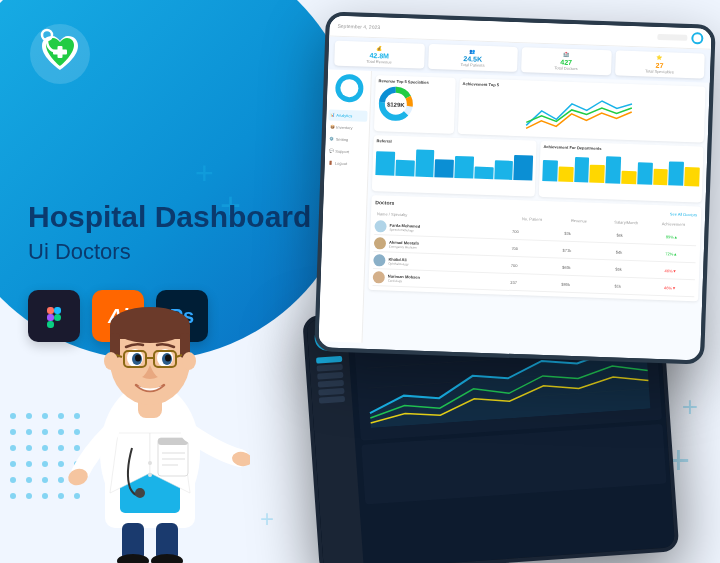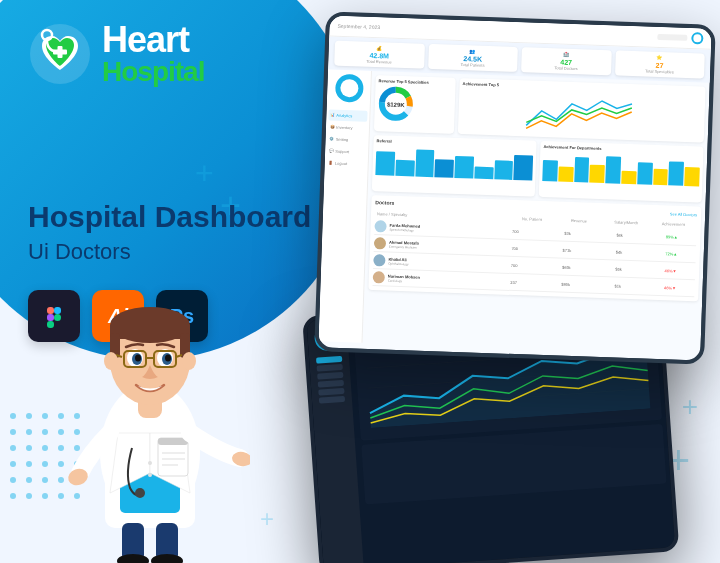--- a/index.html
+++ b/index.html
@@ -452,24 +452,20 @@
 
     <path d="M32 44 C32 44 18 33 18 23 C18 19 21 16 25 16 C27.5 16 29.5 17.5 32 20 C34.5 17.5 36.5 16 39 16 C43 16 46 19 46 23 C46 33 32 44 32 44Z" fill="#22cc44"></path>
 
     <rect x="29.5" y="24" width="5" height="12" rx="1" fill="white"></rect>
     <rect x="25" y="27.5" width="14" height="5" rx="1" fill="white"></rect>
 
     <circle cx="19" cy="13" r="5" fill="none" stroke="white" stroke-width="2.5"></circle>
     <path d="M19 18 Q19 30 32 30" fill="none" stroke="white" stroke-width="2.5"></path>
     <circle cx="32" cy="30" r="3" fill="white"></circle>
   </svg>
-  <div class="logo-text">
-    <span class="logo-heart">Heart</span>
-    <span class="logo-hospital">Hospital</span>
-  </div>
 </div>
 
 <div class="title-section">
   <div class="title-main">Hospital Dashboard</div>
   <div class="title-sub">Ui Doctors</div>
 </div>
 
 <div class="tools-row">
 
   <div class="tool-badge tool-figma">

